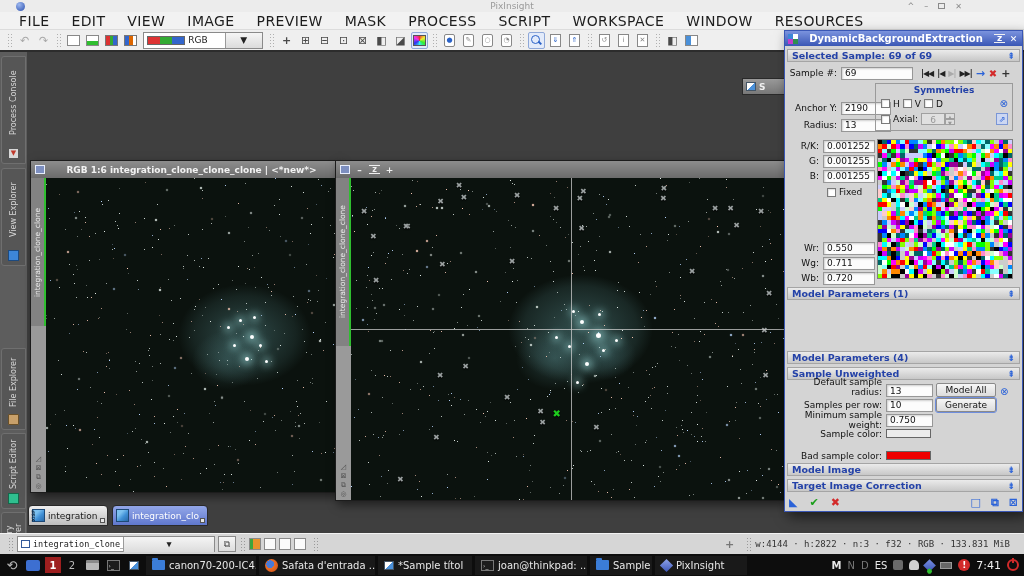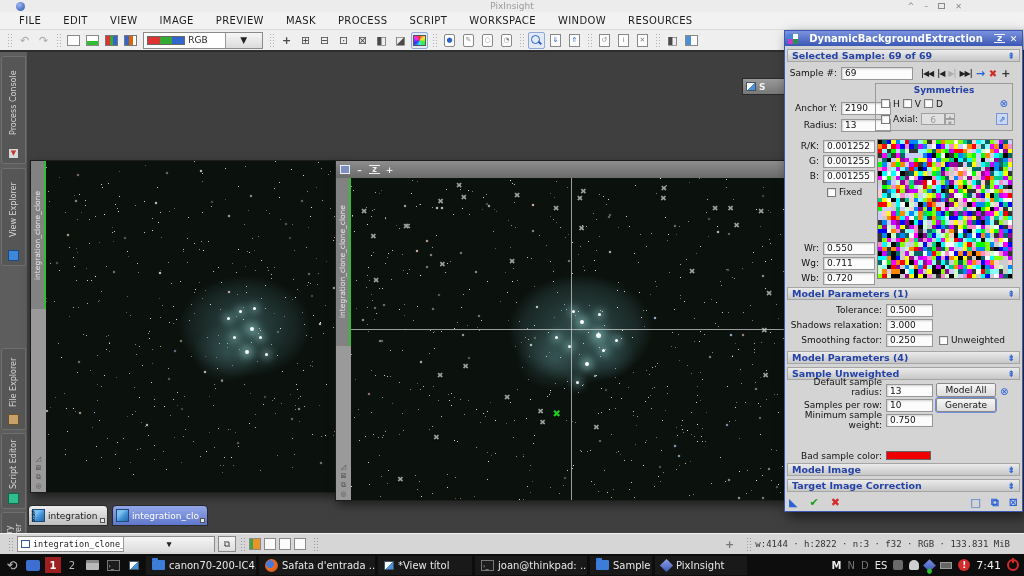--- a/index.html
+++ b/index.html
@@ -7,21 +7,21 @@
 
   
   .titlebar{position:absolute;left:0;top:0;width:1024px;height:12px;background:#ececec;display:flex;align-items:center;}
   .app-logo{width:9px;height:9px;border-radius:50%;background:radial-gradient(circle at 35% 30%,#9db8f0,#2a4fae);margin-left:16px;}
   .app-title{position:absolute;left:0;right:0;text-align:center;font-size:9px;color:#9a9a9a;}
   .win-ctrls{margin-left:auto;display:flex;gap:10px;align-items:center;padding-right:62px;color:#8a8a8a;font-size:8px;}
   .mini-sq{width:7px;height:6px;border:1px solid #8a8a8a;display:inline-block;}
 
   
   .menubar{position:absolute;left:0;top:12px;width:1024px;height:18px;background:#f2f2f2;display:flex;align-items:center;padding-left:8px;border-bottom:1px solid #dcdcdc;}
-  .menu-item{font-size:10px;color:#1c1c1c;padding:2px 11px;letter-spacing:.4px;}
+  .menu-item{font-size:14px;color:#1c1c1c;padding:2px 11px;letter-spacing:.4px;}
 
   
   .toolbar{position:absolute;left:0;top:30px;width:1024px;height:22px;background:#efefef;display:flex;align-items:center;padding-left:4px;border-bottom:2px solid #2c2c2c;}
   .tsep{width:5px;height:15px;margin:0 3px;background-image:radial-gradient(#b0b0b0 28%,transparent 30%);background-size:3px 3px;}
   .ticon{width:17px;height:17px;display:flex;align-items:center;justify-content:center;font-size:11px;color:#4a4a4a;margin:0 1px;border-radius:2px;}
   .ticon.dim{color:#a8a8a8;}
   .ticon.sel{background:#e3ebfa;border:1px solid #8fa8d8;}
   .mini-img{width:13px;height:11px;border:1px solid #888;background:#fff;position:relative;}
   .stripes{width:13px;height:11px;border:1px solid #777;background:linear-gradient(90deg,#d33 33%,#3a3 33%,#3a3 66%,#36c 66%);}
   .stripes2{width:13px;height:11px;border:1px solid #777;background:linear-gradient(90deg,#36c 40%,#d60 40%,#d60 70%,#fff 70%);}
@@ -262,20 +262,24 @@
     <span class="vtext">Script Editor</span>
     <span class="dock-ic" style="background:#2fbf8f;border:1px solid #14684a;"></span>
   </div>
   <div class="dock-tab" style="top:460px;height:70px;">
     <span class="vtext">History Explorer</span>
     <span class="dock-ic" style="background:#e07a2a;border:1px solid #7a3c0e;border-radius:50%;"></span>
   </div>
 </div>
 
 <div class="iwin" style="left:30px;top:160px;width:309px;height:333px;z-index:2;">
+  <div class="iwin-tb">
+    <span class="restore-ic"></span>
+    <span class="iwin-title">RGB 1:6 integration_clone_clone_clone | &lt;*new*&gt;</span>
+  </div>
   <div class="iwin-body">
     <div class="iwin-side">
       <div class="side-tab" style="height:148px;">
         <span class="vtext">integration_clone_clone</span>
       </div>
       <div class="icon-stack">
         <span>◿</span>
         <span>⊠</span>
         <span>⧉</span>
         <span>◎</span>
@@ -1399,34 +1403,20 @@
   </div>
   <div class="drow" style="top:240px;">
     <span class="dlab" style="width:36px;">Wb:</span>
     <input class="din" style="width: 52px;" value="0.720">
   </div>
 
   <div class="sec" style="top:256px;">
     <span>Model Parameters (1)</span>
     <span class="chev">⇞</span>
   </div>
-  <div class="drow" style="top:272px;">
-    <span class="dlab" style="width:99px;">Tolerance:</span>
-    <input class="din" style="width: 47px;" value="0.500">
-  </div>
-  <div class="drow" style="top:287px;">
-    <span class="dlab" style="width:99px;">Shadows relaxation:</span>
-    <input class="din" style="width: 47px;" value="3.000">
-  </div>
-  <div class="drow" style="top:302px;">
-    <span class="dlab" style="width:99px;">Smoothing factor:</span>
-    <input class="din" style="width: 47px;" value="0.250">
-    <span class="cb" style="margin-left:6px;"></span>
-    <span style="padding-left:3px;">Unweighted</span>
-  </div>
 
   <div class="sec" style="top:320px;">
     <span>Model Parameters (4)</span>
     <span class="chev">⇟</span>
   </div>
 
   <div class="sec" style="top:336px;">
     <span>Sample Unweighted</span>
     <span class="chev">⇞</span>
   </div>
@@ -1437,20 +1427,24 @@
     <span style="margin-left:4px;color:#2a62d8;font-size:10px;">⊗</span>
   </div>
   <div class="drow" style="top:367px;">
     <span class="dlab" style="width:99px;">Samples per row:</span>
     <input class="din" style="width: 47px;" value="10">
     <span class="dbtn focus" style="width:60px;margin-left:3px;">Generate</span>
   </div>
   <div class="drow" style="top:382px;">
     <span class="dlab" style="width:99px;">Minimum sample weight:</span>
     <input class="din" style="width: 47px;" value="0.750">
+  </div>
+  <div class="drow" style="top:397px;height:11px;">
+    <span class="dlab" style="width:99px;">Sample color:</span>
+    <span class="swatch" style="background:#ececec;"></span>
   </div>
   <div class="drow" style="top:419px;height:11px;">
     <span class="dlab" style="width:99px;">Bad sample color:</span>
     <span class="swatch" style="background:#ee0000;"></span>
   </div>
 
   <div class="sec" style="top:432px;">
     <span>Model Image</span>
     <span class="chev">⇟</span>
   </div>
@@ -1524,21 +1518,21 @@
   <span class="task-btn" style="width:110px;">
     <span class="folder"></span>
     <span>canon70-200-IC4...</span>
   </span>
   <span class="task-btn" style="width:116px;">
     <span class="ffx"></span>
     <span>Safata d'entrada ...</span>
   </span>
   <span class="task-btn" style="width:94px;">
     <span class="split-ic"></span>
-    <span>*View títol</span>
+    <span>*Sample títol</span>
   </span>
   <span class="task-btn" style="width:112px;">
     <span class="term">›_</span>
     <span>joan@thinkpad: ...</span>
   </span>
   <span class="task-btn" style="width:62px;">
     <span class="folder"></span>
     <span>Sample</span>
   </span>
   <span class="task-btn" style="width:92px;">

